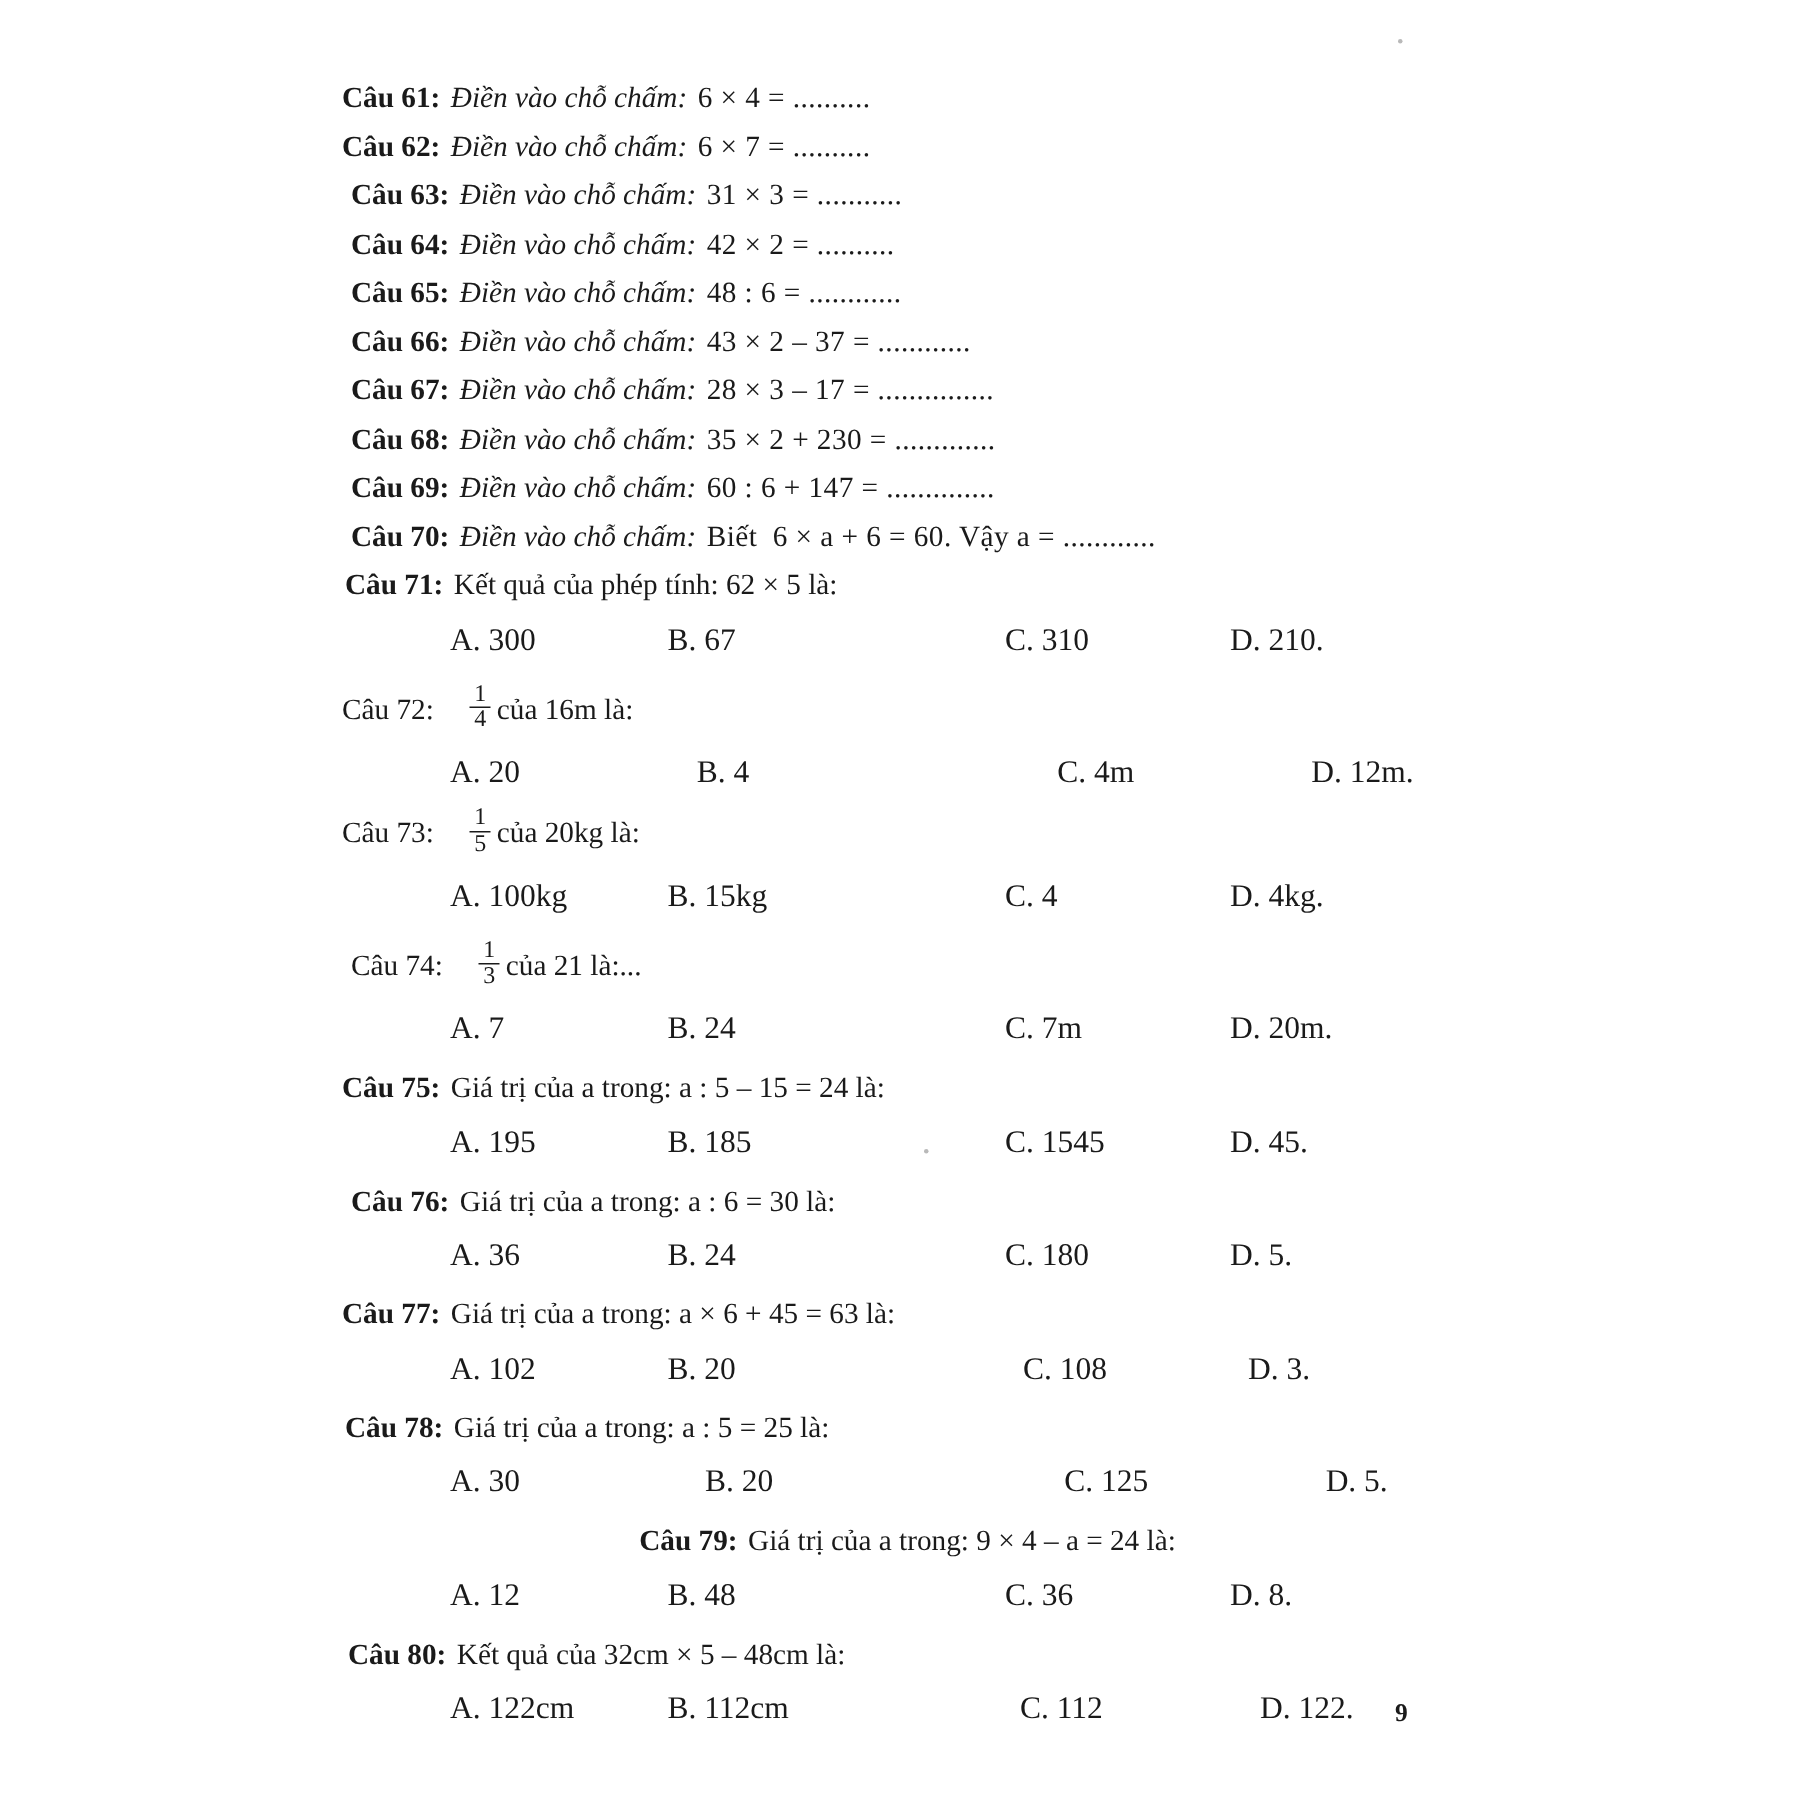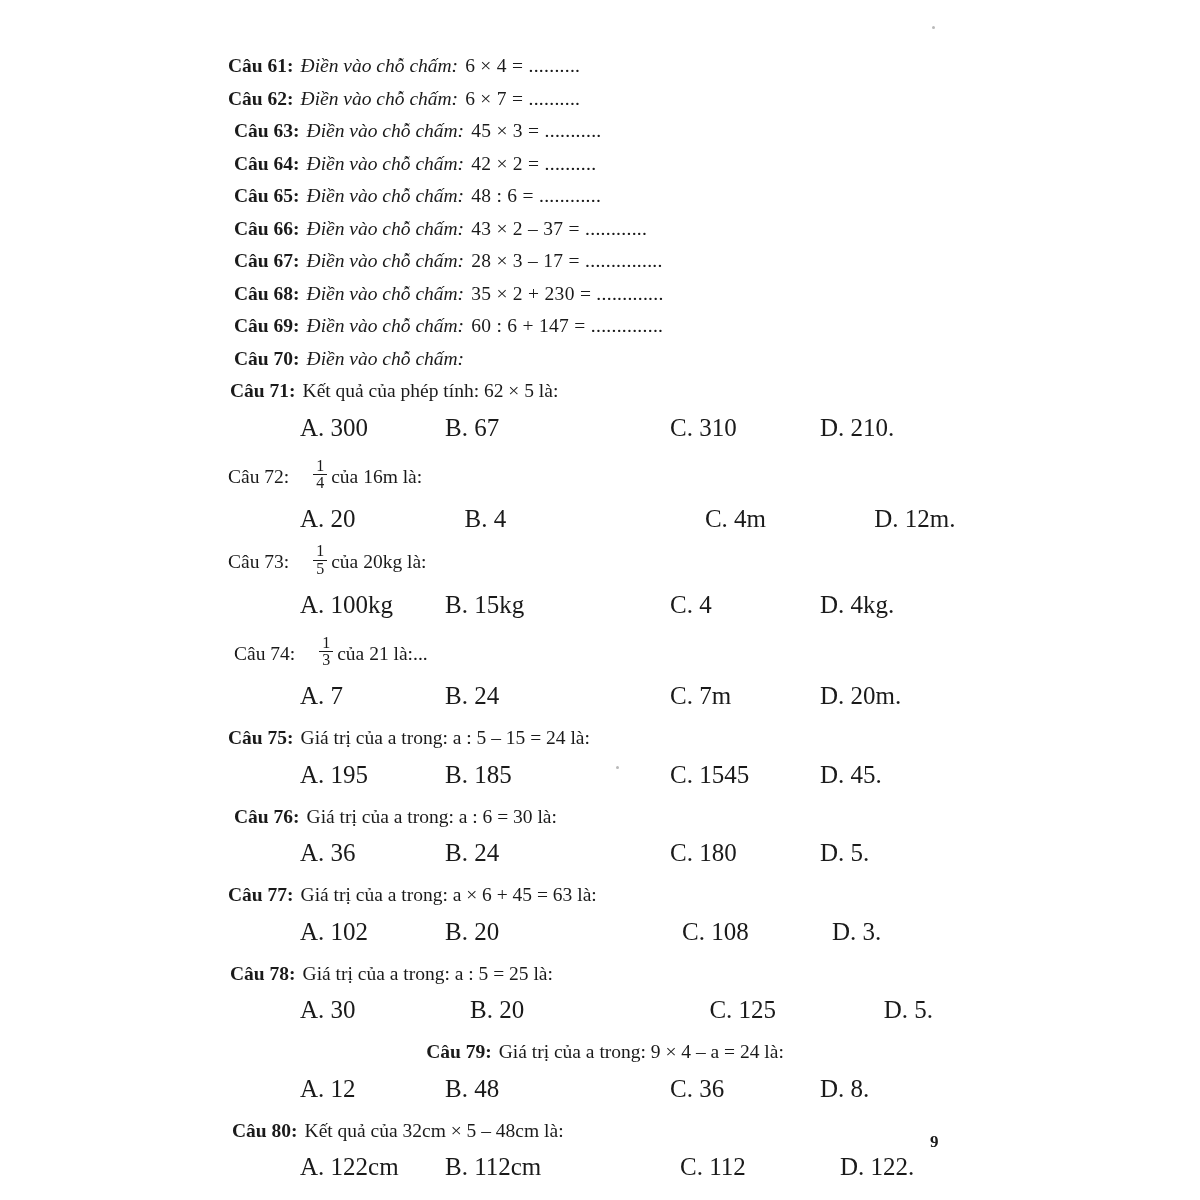--- a/index.html
+++ b/index.html
@@ -50,21 +50,21 @@
   .q-expr {
     letter-spacing: 0.3px;
   }
   
   .indent-1 { padding-left: 0px; }
   .indent-2 { padding-left: 6px; }
 
   
   .options {
     display: flex;
-    font-size: 25px;
+    font-size: 21px;
     margin-bottom: 12px;
     padding-left: 70px;
     white-space: pre;
   }
   .opt {
     display: inline-block;
   }
   .opt-a { width: 145px; }
   .opt-b { width: 225px; }
   .opt-c { width: 150px; }
@@ -129,21 +129,21 @@
       <span class="q-expr">6 × 4 = ..........</span>
     </div>
     <div class="q-line indent-1">
       <span class="q-label">Câu 62:</span>
       <span class="q-prompt-italic">Điền vào chỗ chấm:</span>
       <span class="q-expr">6 × 7 = ..........</span>
     </div>
     <div class="q-line indent-2">
       <span class="q-label">Câu 63:</span>
       <span class="q-prompt-italic">Điền vào chỗ chấm:</span>
-      <span class="q-expr">45 × 3 = ...........</span>
+      <span class="q-expr">31 × 3 = ...........</span>
     </div>
     <div class="q-line indent-2">
       <span class="q-label">Câu 64:</span>
       <span class="q-prompt-italic">Điền vào chỗ chấm:</span>
       <span class="q-expr">42 × 2 = ..........</span>
     </div>
     <div class="q-line indent-2">
       <span class="q-label">Câu 65:</span>
       <span class="q-prompt-italic">Điền vào chỗ chấm:</span>
       <span class="q-expr">48 : 6 = ............</span>
@@ -164,20 +164,21 @@
       <span class="q-expr">35 × 2 + 230 = .............</span>
     </div>
     <div class="q-line indent-2">
       <span class="q-label">Câu 69:</span>
       <span class="q-prompt-italic">Điền vào chỗ chấm:</span>
       <span class="q-expr">60 : 6 + 147 = ..............</span>
     </div>
     <div class="q-line indent-2">
       <span class="q-label">Câu 70:</span>
       <span class="q-prompt-italic">Điền vào chỗ chấm:</span>
+      <span class="q-expr">Biết  6 × a + 6 = 60. Vậy a = ............</span>
     </div>
 
     <div class="q-line indent-1" style="padding-left:2px;">
       <span class="q-label">Câu 71:</span>
       <span class="q-prompt">Kết quả của phép tính: 62 × 5 là:</span>
     </div>
     <div class="options" style="padding-left:72px; margin-bottom:18px;">
       <span class="opt opt-a">A. 300</span>
       <span class="opt opt-b">B. 67</span>
       <span class="opt opt-c">C. 310</span>

